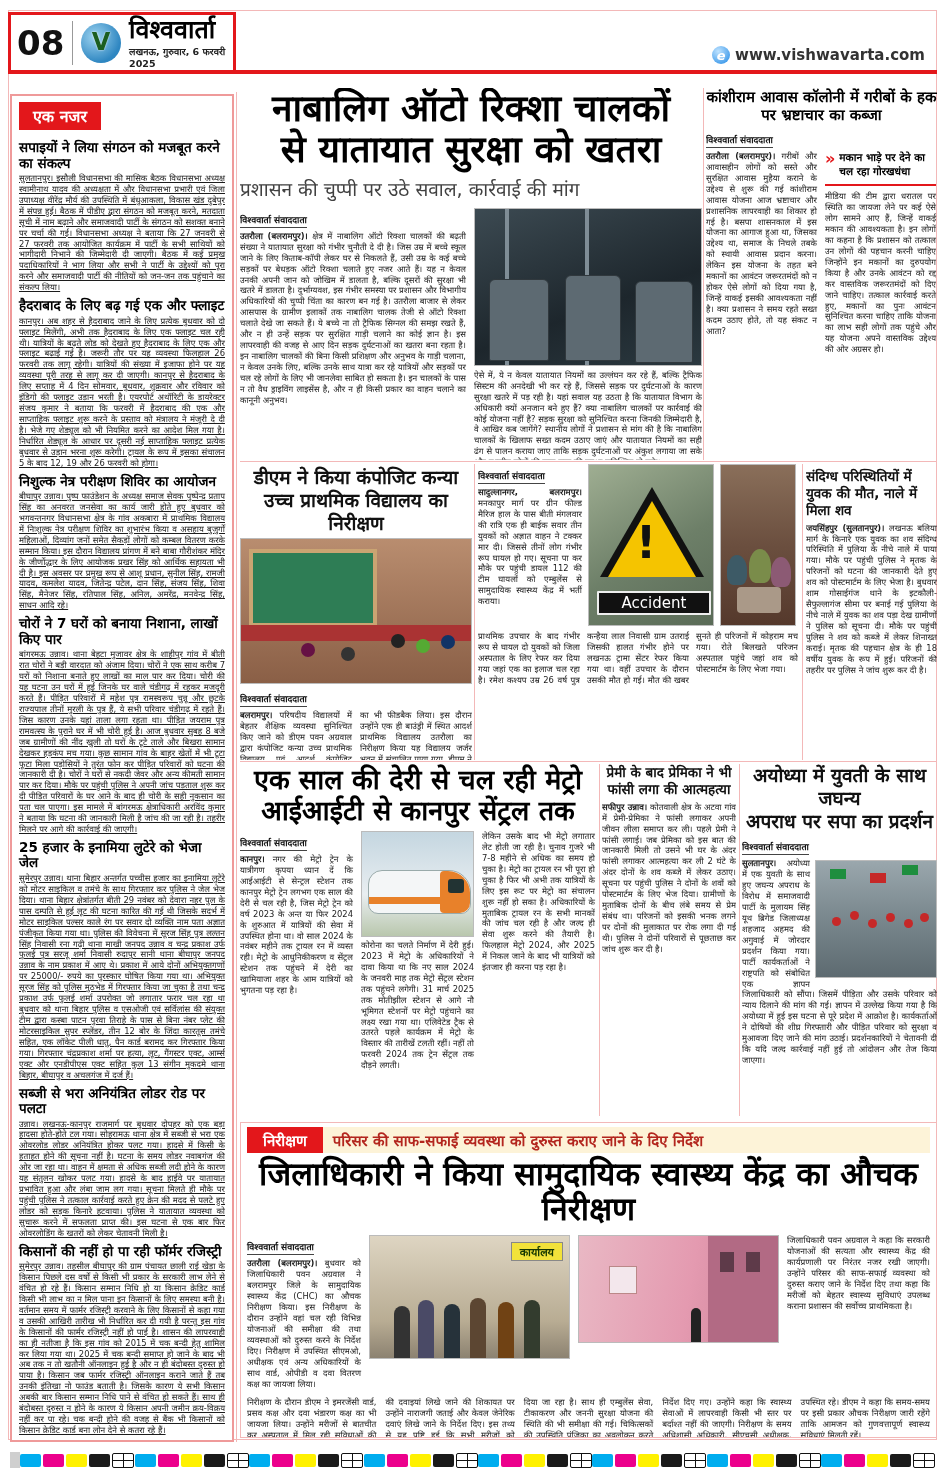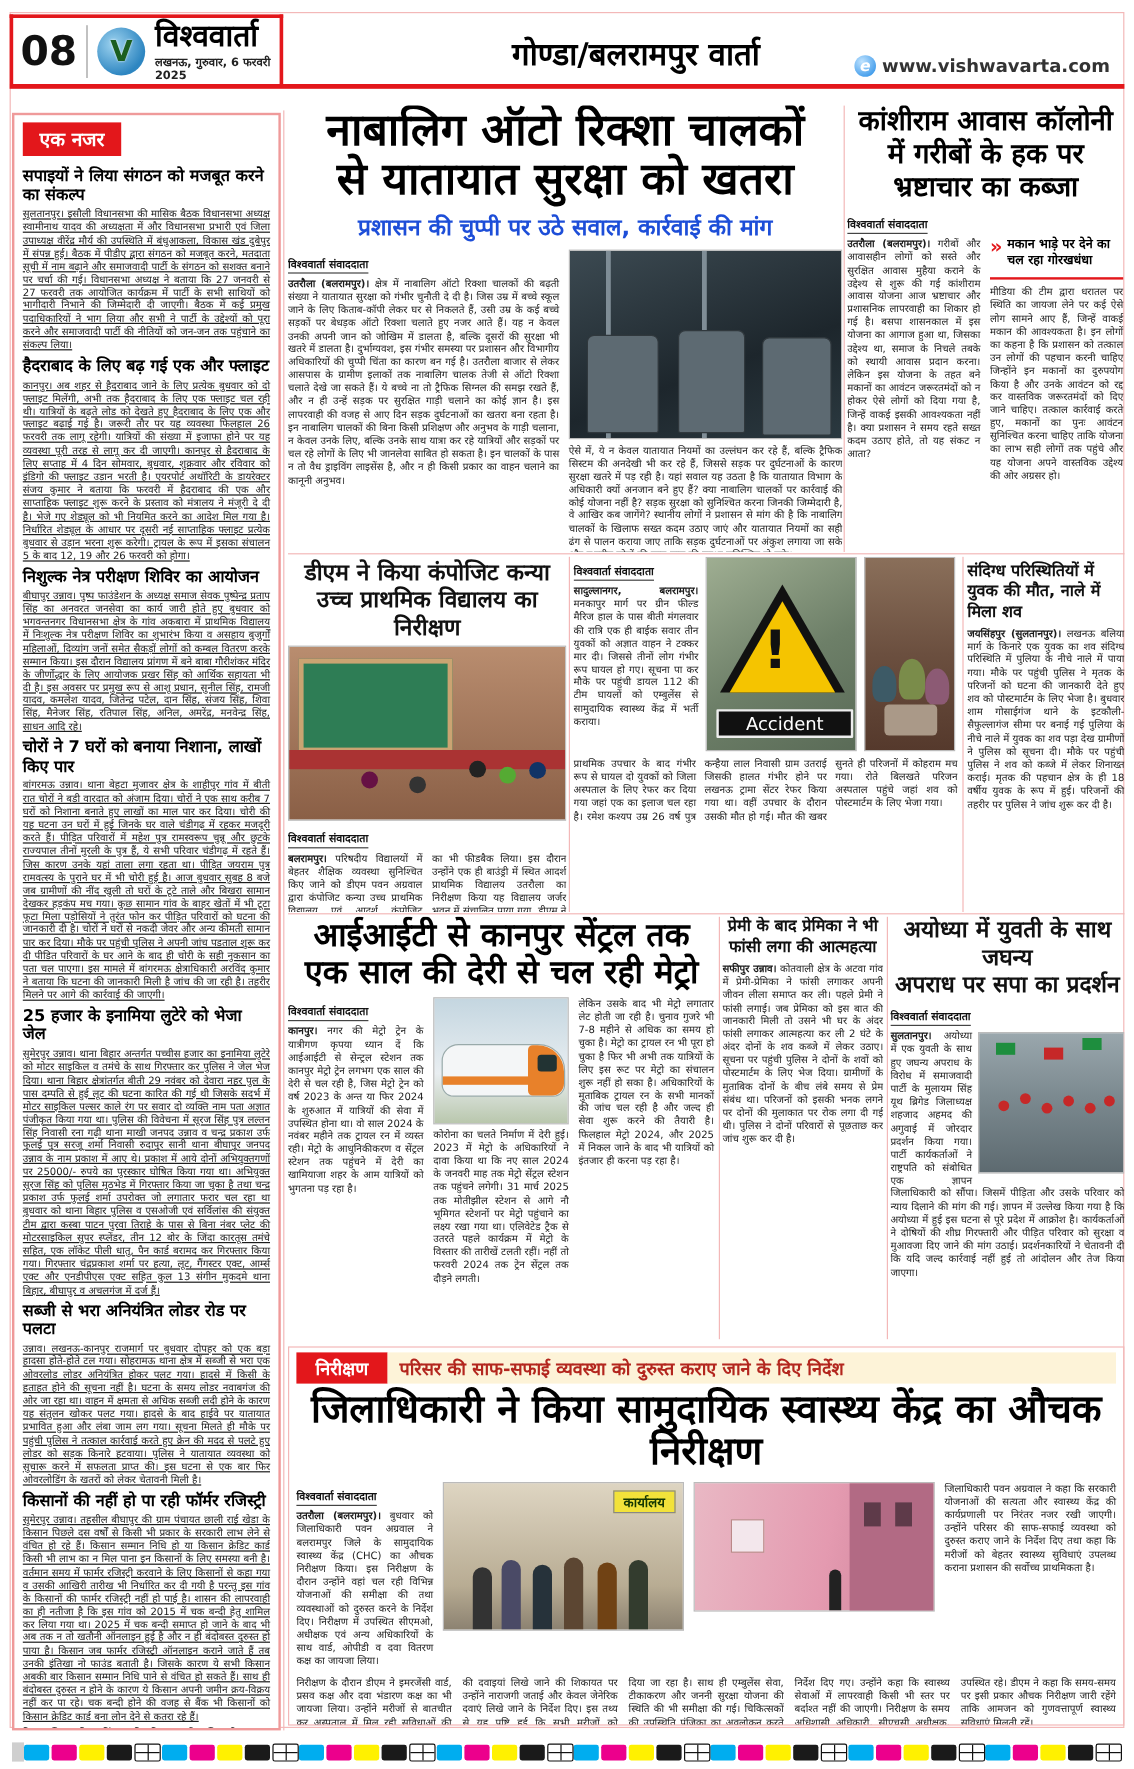--- a/index.html
+++ b/index.html
@@ -33,31 +33,31 @@
   
   .ek{position:absolute;left:10px;top:94px;width:224px;height:1348px;border:2px solid #ef9a9a;box-sizing:border-box;
       padding:6px 7px;overflow:hidden;background:#fff;}
   .ek-tab{display:inline-block;background:#e3171b;color:#fff;font-size:16px;font-weight:bold;padding:3px 14px;margin-bottom:5px;}
   .brief h3{margin:5px 0 2px;font-size:13.5px;line-height:1.15;color:#000;}
   .brief p{margin:0 0 4px;text-decoration:underline;}
 
   
   .lead{position:absolute;left:240px;top:88px;width:462px;height:372px;overflow:hidden;}
   .lead-h{font-size:37px;font-weight:bold;line-height:1.12;text-align:center;color:#000;}
-  .lead-sub{font-size:19px;font-weight:bold;text-align:center;margin-top:5px;color:#1d4ed8;}
+  .lead-sub{font-size:19px;font-weight:normal;margin-top:5px;color:#404040;}
   .lead-cols{display:flex;gap:8px;margin-top:6px;}
   .lead-c1{width:226px;}
   .lead-c2{width:228px;}
   .ph-lead{width:228px;height:158px;background:linear-gradient(160deg,#3c4a52,#1d262c 60%,#2b3940);margin-bottom:4px;}
   .seat{position:absolute;background:#5d6a72;border-radius:6px 6px 2px 2px;border:1px solid #30383d;}
   .ph-lead .bar{position:absolute;background:#7f8d96;width:4px;}
 
   
   .kan{position:absolute;left:706px;top:88px;width:231px;height:372px;overflow:hidden;}
-  .kan-h{font-size:23px;font-weight:bold;text-align:center;line-height:1.2;color:#000;margin-bottom:4px;}
+  .kan-h{font-size:15px;font-weight:bold;text-align:center;line-height:1.2;color:#000;margin-bottom:4px;}
   .kan-cols{display:flex;gap:8px;}
   .kan-c{width:111px;}
   .pull{display:flex;gap:4px;border-bottom:2px solid #e3171b;padding-bottom:6px;margin-bottom:5px;}
   .pull .mark{color:#e3171b;font-size:16px;font-weight:bold;line-height:1;}
   .pull .qt{font-size:10.5px;font-weight:bold;color:#000;line-height:1.3;}
 
   
   .dm{position:absolute;left:240px;top:464px;width:232px;height:296px;overflow:hidden;}
   .dm-h{font-size:19px;font-weight:bold;text-align:center;line-height:1.2;margin:2px 0 4px;}
   .ph-class{width:232px;height:146px;background:linear-gradient(#b98d6f,#8a5f46);margin-bottom:3px;}
@@ -143,21 +143,20 @@
 
   <div class="hdr-box">
     <div class="pgnum">08</div>
     <div class="hdr-div"></div>
     <div class="logo"></div>
     <div>
       <div class="paper-name">विश्ववार्ता</div>
       <div class="edition">लखनऊ,  गुरुवार, 6 फरवरी 2025</div>
     </div>
   </div>
-  <div class="section-title">गोण्डा/बलरामपुर वार्ता</div>
   <div class="website">
     <span class="e-icon">e</span>
     <span>www.vishwavarta.com</span>
   </div>
   <div class="hdr-rule"></div>
 
   <div class="ek">
     <span class="ek-tab">एक नजर</span>
 
     <div class="brief">
@@ -292,22 +291,22 @@
   <div class="sand">
     <div class="sand-h">संदिग्ध परिस्थितियों में युवक की मौत, नाले में मिला शव</div>
     <p class="bodytxt" style="margin:0;">
       <span class="dl">जयसिंहपुर (सुलतानपुर)।</span>
       <span>लखनऊ बलिया मार्ग के किनारे एक युवक का शव संदिग्ध परिस्थिति में पुलिया के नीचे नाले में पाया गया। मौके पर पहुंची पुलिस ने मृतक के परिजनों को घटना की जानकारी देते हुए शव को पोस्टमार्टम के लिए भेजा है। बुधवार शाम गोसाईगंज थाने के इटकौली-सैफुल्लागंज सीमा पर बनाई गई पुलिया के नीचे नाले में युवक का शव पड़ा देख ग्रामीणों ने पुलिस को सूचना दी। मौके पर पहुंची पुलिस ने शव को कब्जे में लेकर शिनाख्त कराई। मृतक की पहचान क्षेत्र के ही 18 वर्षीय युवक के रूप में हुई। परिजनों की तहरीर पर पुलिस ने जांच शुरू कर दी है।</span>
     </p>
   </div>
 
   <div class="metro">
     <div class="metro-h">
+      <div>एक साल की देरी से चल रही मेट्रो</div>
       <div>आईआईटी से कानपुर सेंट्रल तक</div>
-      <div>एक साल की देरी से चल रही मेट्रो</div>
     </div>
     <div class="metro-cols">
       <div class="metro-c">
         <span class="byline">विश्ववार्ता संवाददाता</span>
         <p class="bodytxt" style="margin:0;">
           <span class="dl">कानपुर।</span>
           <span>नगर की मेट्रो ट्रेन के यात्रीगण कृपया ध्यान दें कि आईआईटी से सेन्ट्रल स्टेशन तक कानपुर मेट्रो ट्रेन लगभग एक साल की देरी से चल रही है, जिस मेट्रो ट्रेन को वर्ष 2023 के अन्त या फिर 2024 के शुरुआत में यात्रियों की सेवा में उपस्थित होना था। वो साल 2024 के नवंबर महीने तक ट्रायल रन में व्यस्त रही। मेट्रो के आधुनिकीकरण व सेंट्रल स्टेशन तक पहुंचने में देरी का खामियाजा शहर के आम यात्रियों को भुगतना पड़ रहा है।</span>
         </p>
       </div>
       <div class="metro-c">

